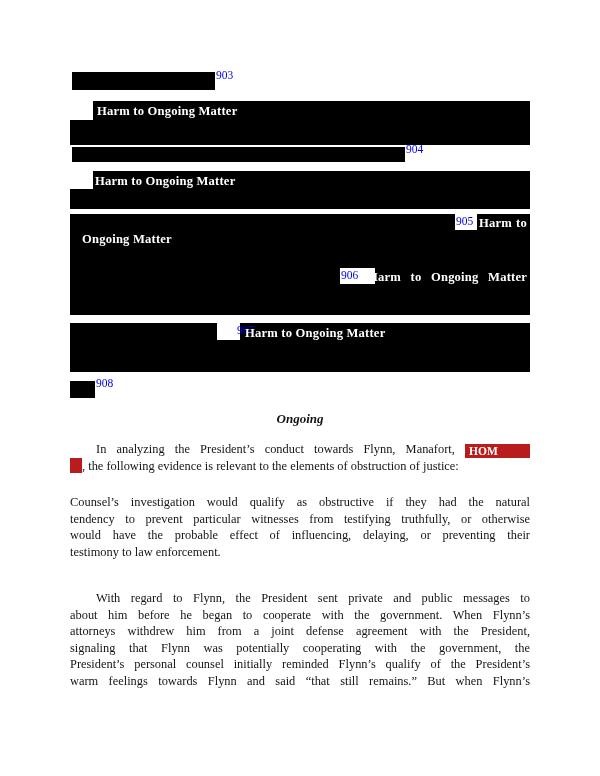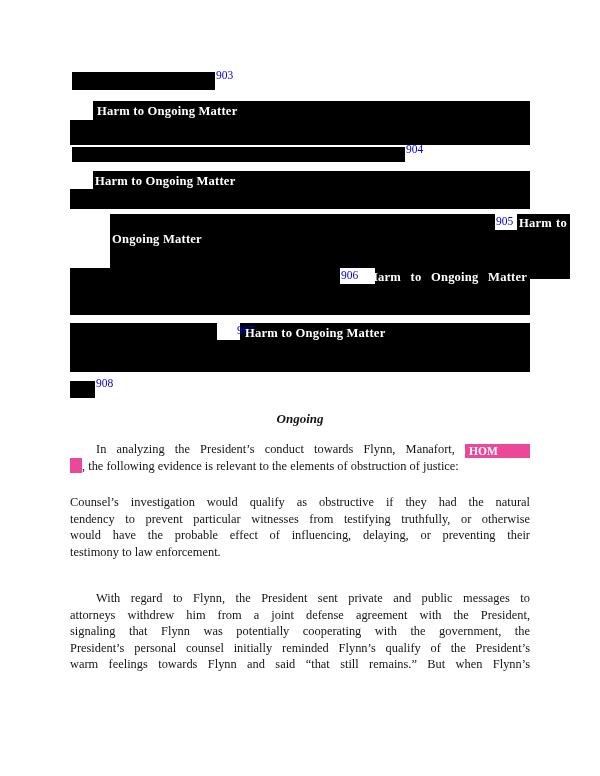--- a/index.html
+++ b/index.html
@@ -81,21 +81,21 @@
   }
   .tline.last {
     text-align-last: left;
   }
   .tline.indent { padding-left: 26px; }
   .tline .u { text-decoration: underline; }
   .inline-redaction {
     display: inline-block;
     width: 65px;
     height: 14px;
-    background: #ec4899;
+    background: #b91c1c;
     color: #ffffff;
     font-weight: 700;
     font-size: 11.5px;
     line-height: 14px;
     padding-left: 4px;
     vertical-align: -2px;
   }
   .inline-redaction.small {
     width: 12px;
     height: 15px;
@@ -117,27 +117,27 @@
   </div>
 
   <div class="red-bar" style="left:72px; top:147px; width:333px; height:15px;"></div>
   <span class="fn" style="left:406px; top:143px;">904</span>
 
   <div class="red-block" style="left:70px; top:171px; width:460px; height:38px;">
     <div class="notch" style="width:23px; height:18px;"></div>
     <span class="hom-label" style="left:25px; top:2px;">Harm to Ongoing Matter</span>
   </div>
 
-  <div class="red-block" style="left:70px; top:214px; width:460px; height:65px;margin-left:40px;">
+  <div class="red-block" style="left:70px; top:214px; width:460px; height:65px;">
     <span class="cutout" style="left:385px; top:0; width:22px; height:16px;">
       <span>905</span>
     </span>
     <span class="hom-label" style="left:409px; top:1px;">Harm</span>
     <span class="hom-label" style="right:3px; top:1px;">to</span>
-    <span class="hom-label" style="left:2px; top:17px;text-align:right;">Ongoing Matter</span>
+    <span class="hom-label" style="left:12px; top:17px;text-align:right;">Ongoing Matter</span>
   </div>
 
   <div class="red-block" style="left:70px; top:268px; width:460px; height:47px;">
     <span class="cutout" style="left:270px; top:0; width:35px; height:16px;">
       <span>906</span>
     </span>
     <div class="hom-label justified" style="left:298px; right:3px; top:1px;">Harm to Ongoing Matter</div>
   </div>
 
   <div class="red-block" style="left:70px; top:323px; width:460px; height:49px;">
@@ -159,19 +159,20 @@
 
   <div class="para" style="top:494px;">
     <div class="tline">Counsel’s investigation would qualify as obstructive if they had the natural</div>
     <div class="tline">tendency to prevent particular witnesses from testifying truthfully, or otherwise</div>
     <div class="tline">would have the probable effect of influencing, delaying, or preventing their</div>
     <div class="tline last">testimony to law enforcement.</div>
   </div>
 
   <div class="para" style="top:590px;">
     <div class="tline indent">With regard to Flynn, the President sent private and public messages to</div>
+    <div class="tline">about him before he began to cooperate with the government. When Flynn’s</div>
     <div class="tline">attorneys withdrew him from a joint defense agreement with the President,</div>
     <div class="tline">signaling that Flynn was potentially cooperating with the government, the</div>
     <div class="tline">President’s personal counsel initially reminded Flynn’s qualify of the President’s</div>
     <div class="tline">warm feelings towards Flynn and said “that still remains.” But when Flynn’s</div>
   </div>
 
 </div>
 
 </body></html>

